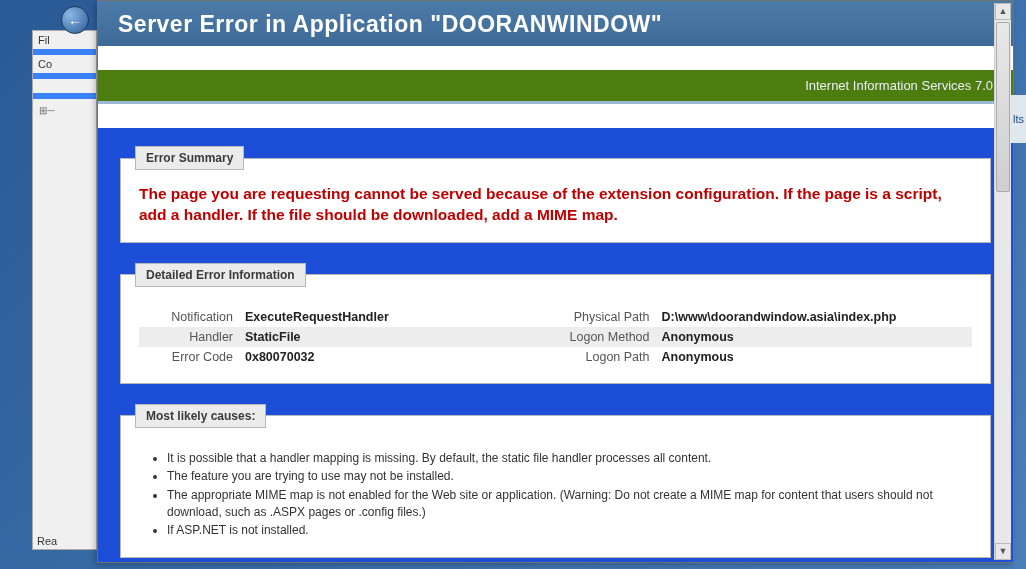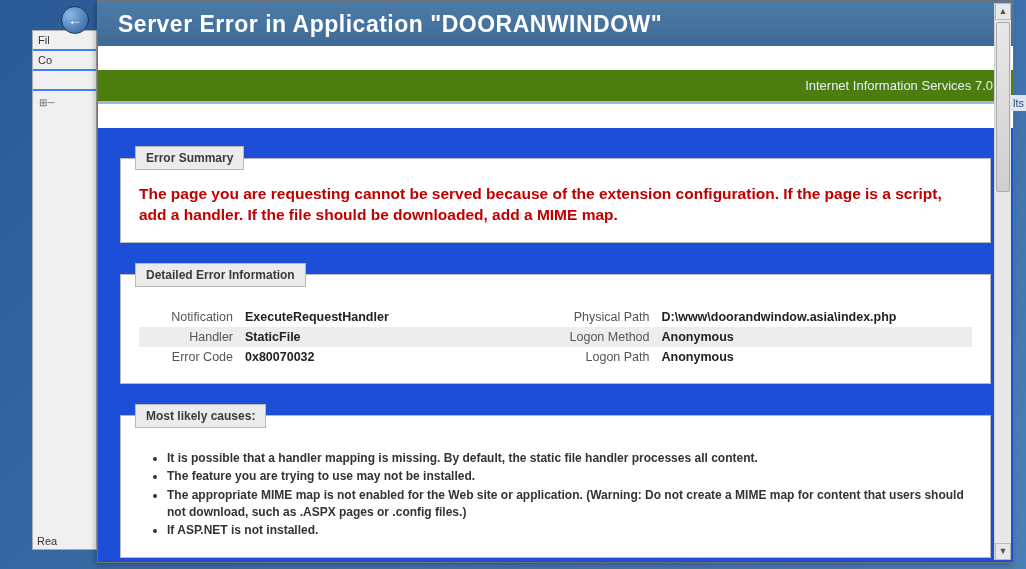--- a/index.html
+++ b/index.html
@@ -23,21 +23,21 @@
       width: 65px;
       height: 520px;
       background: #f0f0f0;
       border: 1px solid #aaa;
       font-size: 11px;
       color: #333;
     }
     .left-panel .tab-row { display:flex; flex-direction:column; }
     .left-panel .tab {
       padding: 3px 5px;
-      border-bottom: 2px solid #3b82f6;
+      border-bottom: 6px solid #3b82f6;
       white-space: nowrap;
       overflow: hidden;
     }
     .left-panel .back-btn {
       position: absolute;
       top: -25px;
       left: 28px;
       width: 28px; height: 28px;
       border-radius: 50%;
       background: radial-gradient(circle at 30% 30%, #8ab8e6, #2a5a95);
@@ -131,21 +131,20 @@
       color: #222;
     }
     .detail-table tr.alt td { background: #ededed; }
     .detail-wrap { display:flex; gap: 0; }
     .detail-col { flex:1; }
     .causes-list {
       font-size: 12px;
       color: #333;
       margin: 8px 0 0 28px;
       line-height: 1.45;
-      font-weight: bold;
     }
     .causes-list li { margin-bottom: 1px; list-style: disc; }
     .scrollbar {
       position: absolute;
       right: 2px;
       top: 2px;
       bottom: 2px;
       width: 17px;
       background: #f0f0f0;
       border-left: 1px solid #d0d0d0;
@@ -162,21 +161,21 @@
     }
     .scrollbar .track { flex:1; background:#e8e8e8; position:relative; }
     .scrollbar .thumb {
       position:absolute; left:1px; right:1px; top:2px; height:170px;
       background: linear-gradient(#e8e8e8,#cfcfcf);
       border:1px solid #aaa; border-radius:2px;
     }
     .right-crop {
       position:absolute; right:0; top:95px;
       background:#dfe7ef; color:#1a4a8a;
-      font-size:11px; padding:2px 2px;
+      font-size:11px; padding:18px 2px;
     }
   </style>
 </head>
 <body>
 
 <div class="desktop-bg"></div>
 
 <div class="left-panel">
   <div class="back-btn">
     <span>←</span>

